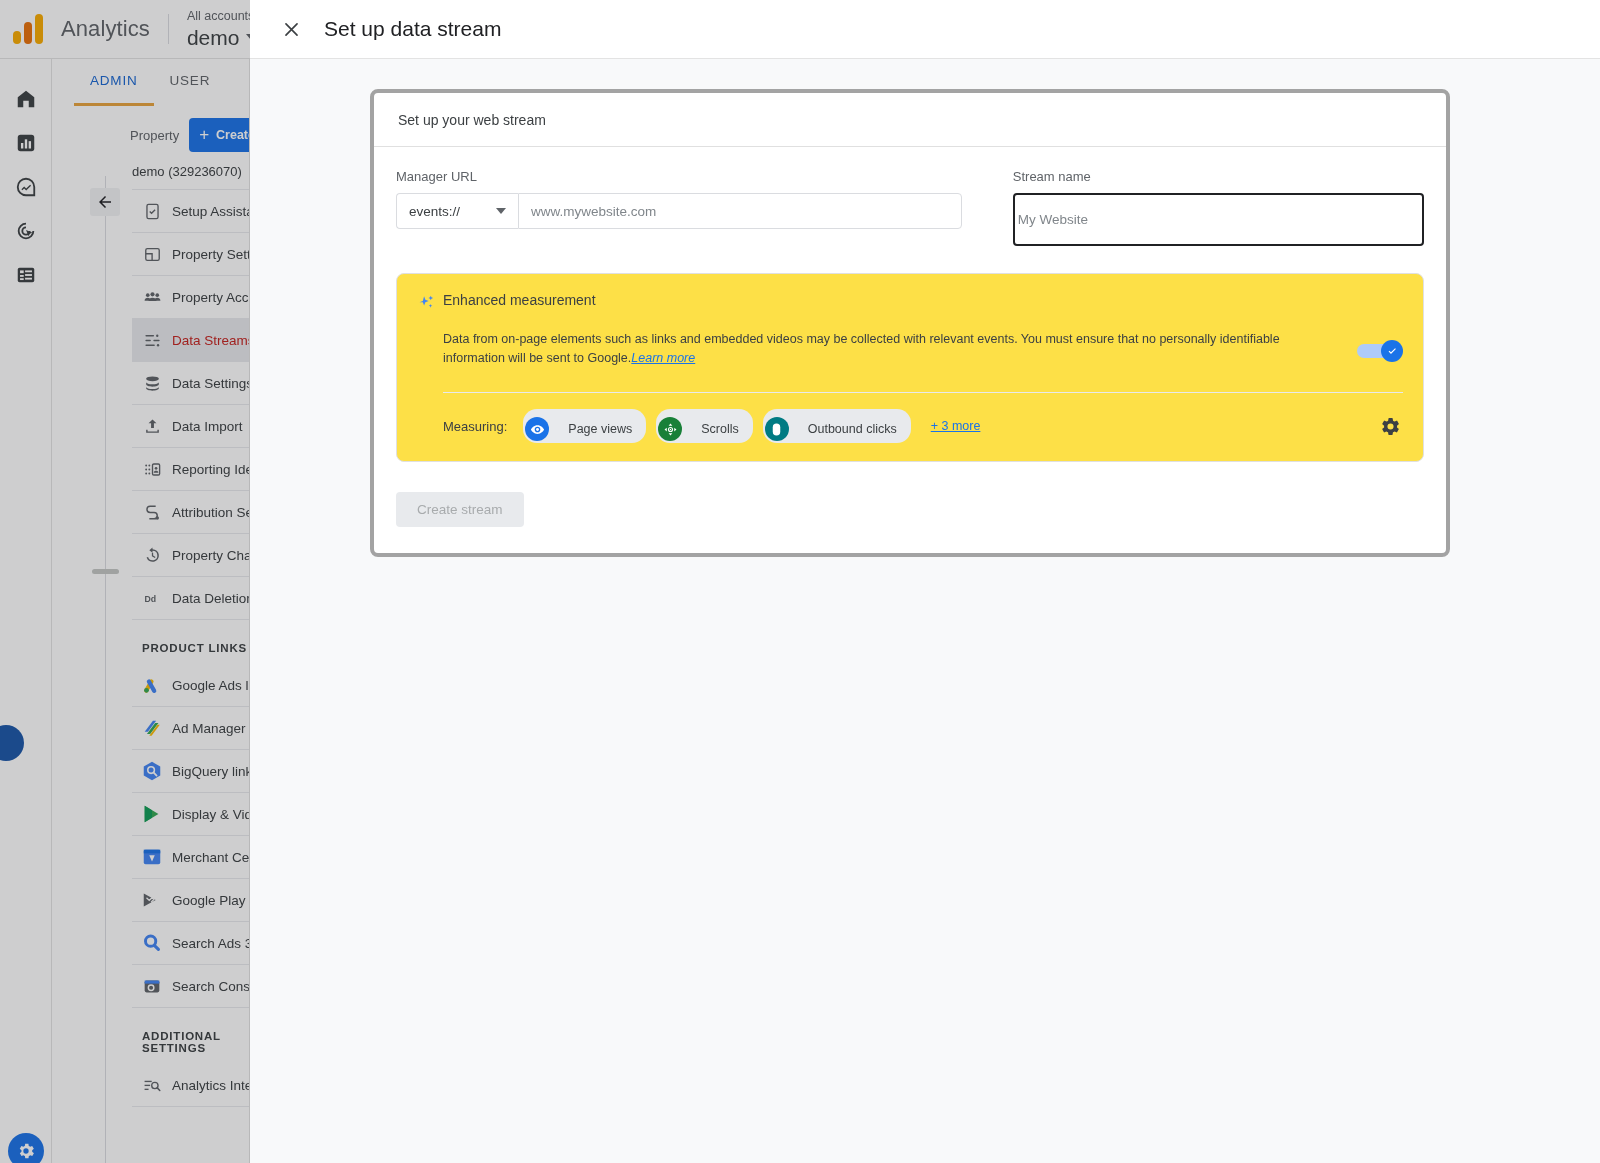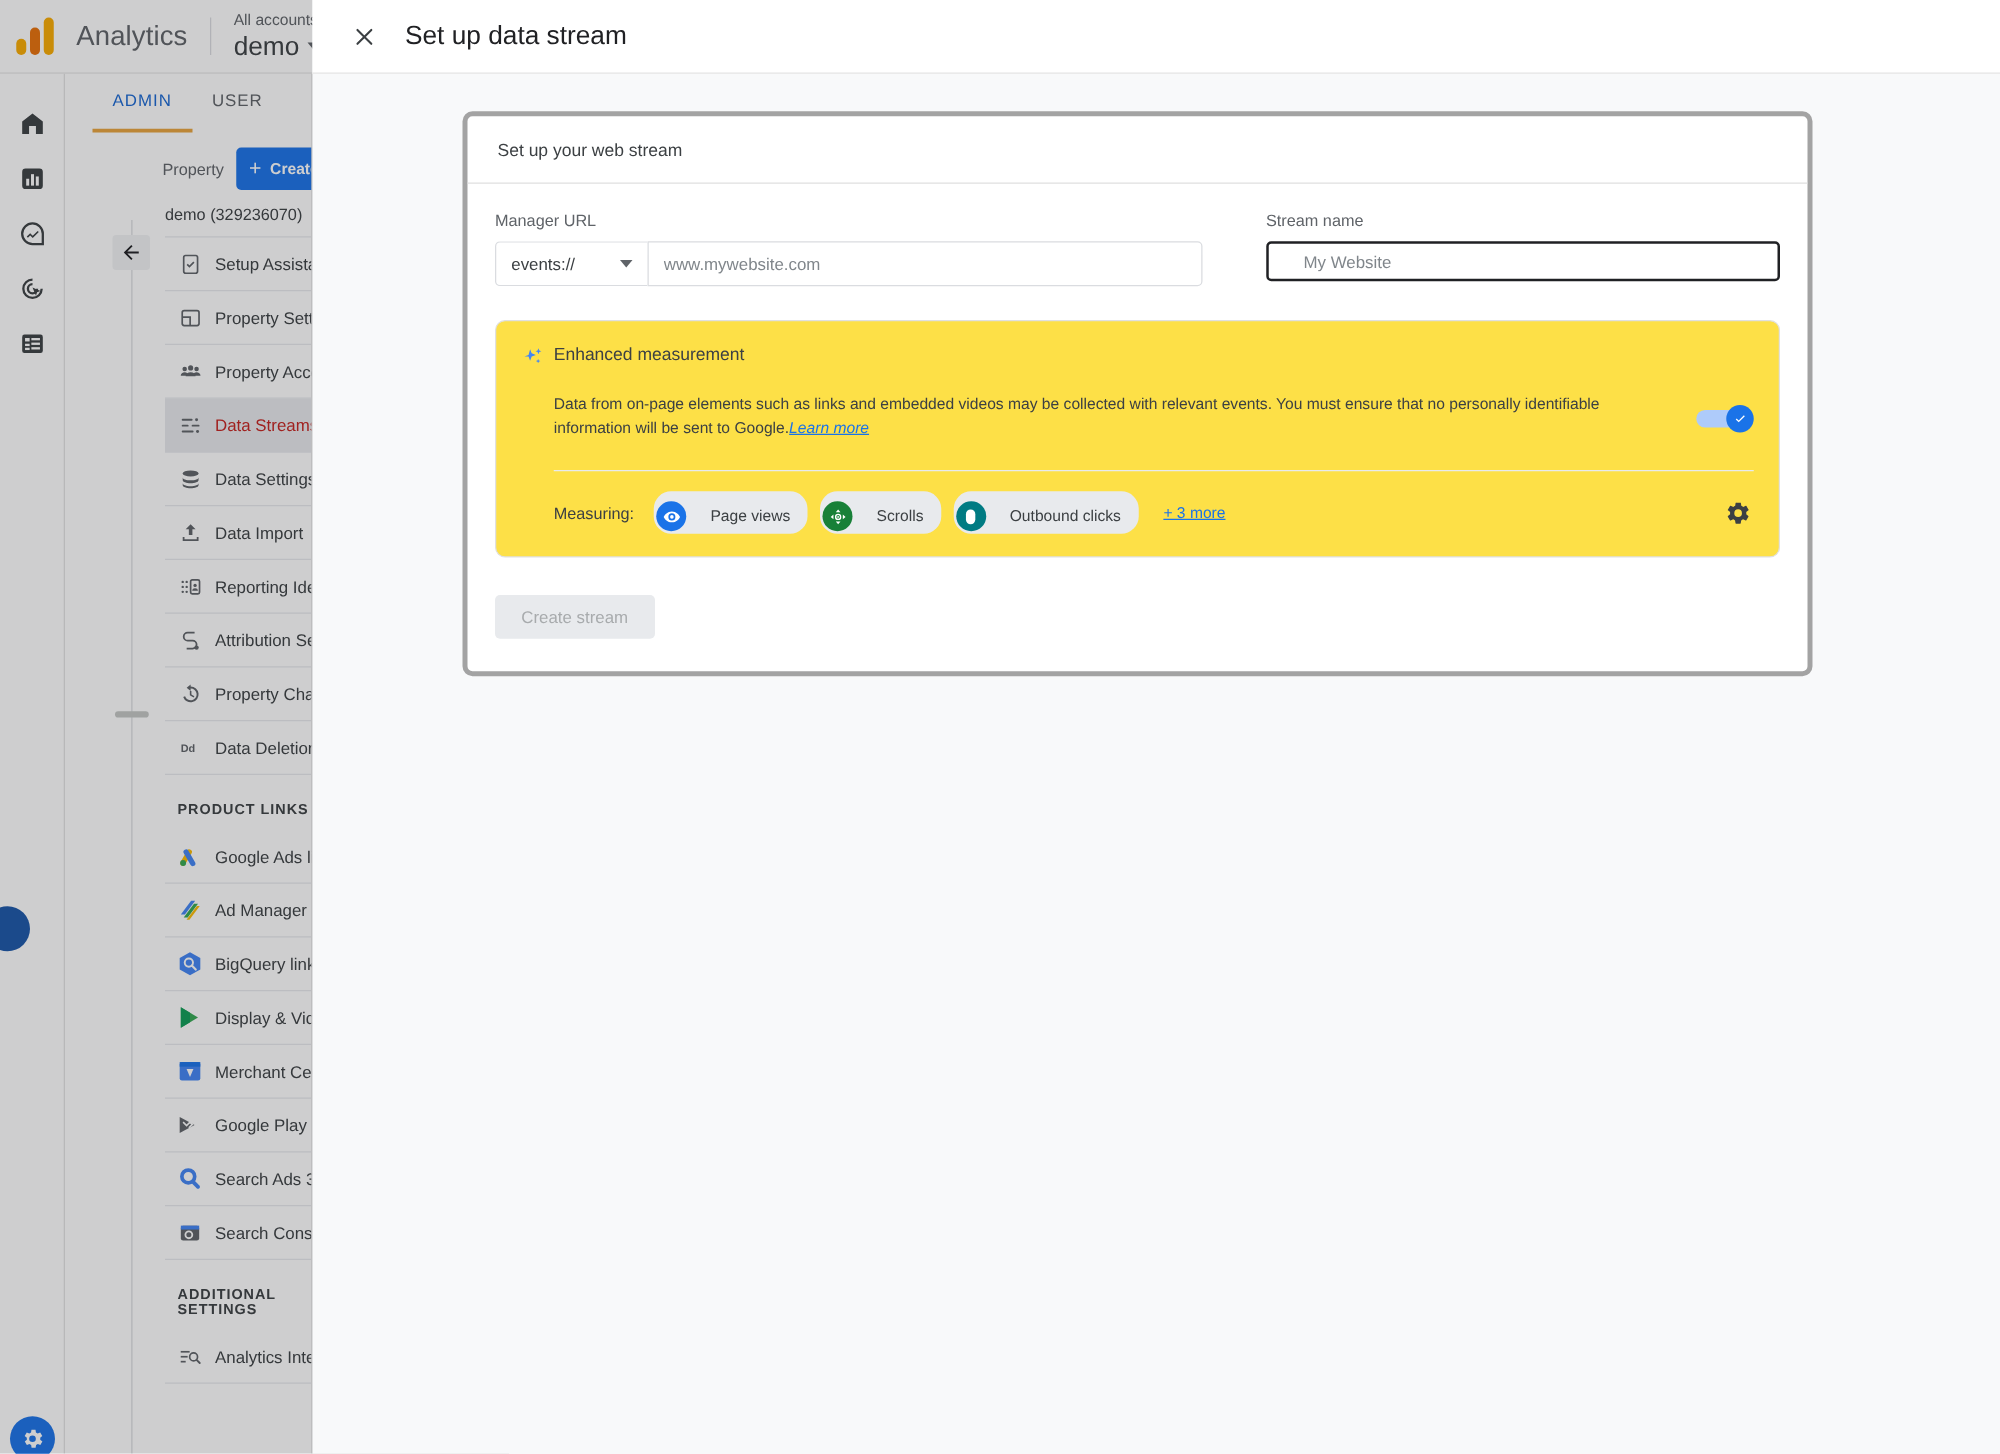--- a/index.html
+++ b/index.html
@@ -109,21 +109,21 @@
   .flabel { font-size: 13px; color: #5f6368; margin-bottom: 9px; }
   .url-row { display: flex; height: 36px; }
   .scheme {
     width: 122px; border: 1px solid #dadce0; border-right: none;
     border-radius: 4px 0 0 4px; display: flex; align-items: center; justify-content: space-between;
     padding: 0 12px; font-size: 13.5px; color: #3c4043; background: #fff;
   }
   .scheme .tri { border-left: 5px solid transparent; border-right: 5px solid transparent; border-top: 6px solid #5f6368; }
   .urlinput { flex: 1; border: 1px solid #dadce0; border-radius: 0 4px 4px 0; padding: 0 12px; font-size: 13.5px; color: #3c4043; font-family: "Liberation Sans", sans-serif; outline: none; }
   .urlinput::placeholder { color: #80868b; }
-  .nameinput { width: 100%; height: 32px; border: 2px solid #202124; border-radius: 4px; padding: 0 28px; font-size: 13.5px; color: #3c4043; font-family: "Liberation Sans", sans-serif; outline: none; }
+  .nameinput { width: 100%; height: 53px; border: 2px solid #202124; border-radius: 4px; padding: 0 3px; font-size: 13.5px; color: #3c4043; font-family: "Liberation Sans", sans-serif; outline: none; }
   .nameinput::placeholder { color: #80868b; }
 
   .em-panel { margin-top: 27px; border: 1px solid #e0e0e0; border-radius: 8px; background: #fde047; }
   .em-top { display: flex; padding: 17px 20px 0 20px; }
   .spark { width: 26px; min-width: 26px; padding-top: 2px; }
   .spark svg { width: 20px; height: 20px; fill: #4285f4; }
   .em-title { font-size: 14px; color: #3c4043; padding-top: 1px; }
   .em-mid { display: flex; padding: 13px 20px 0 46px; }
   .em-text { flex: 1; max-width: 890px; }
   .em-l1 { font-size: 12.5px; color: #3c4043; line-height: 19px; }

